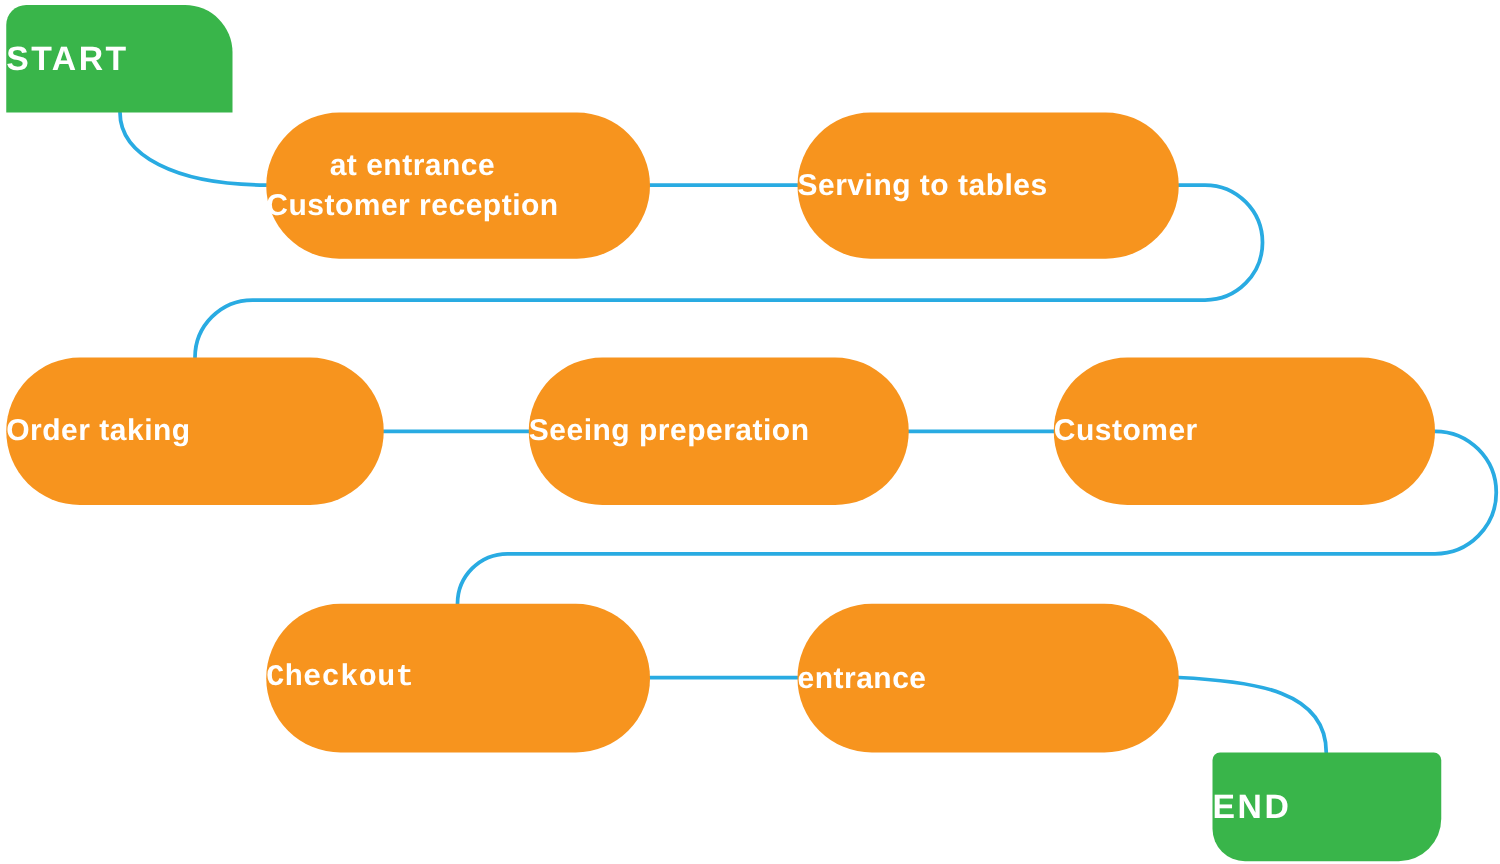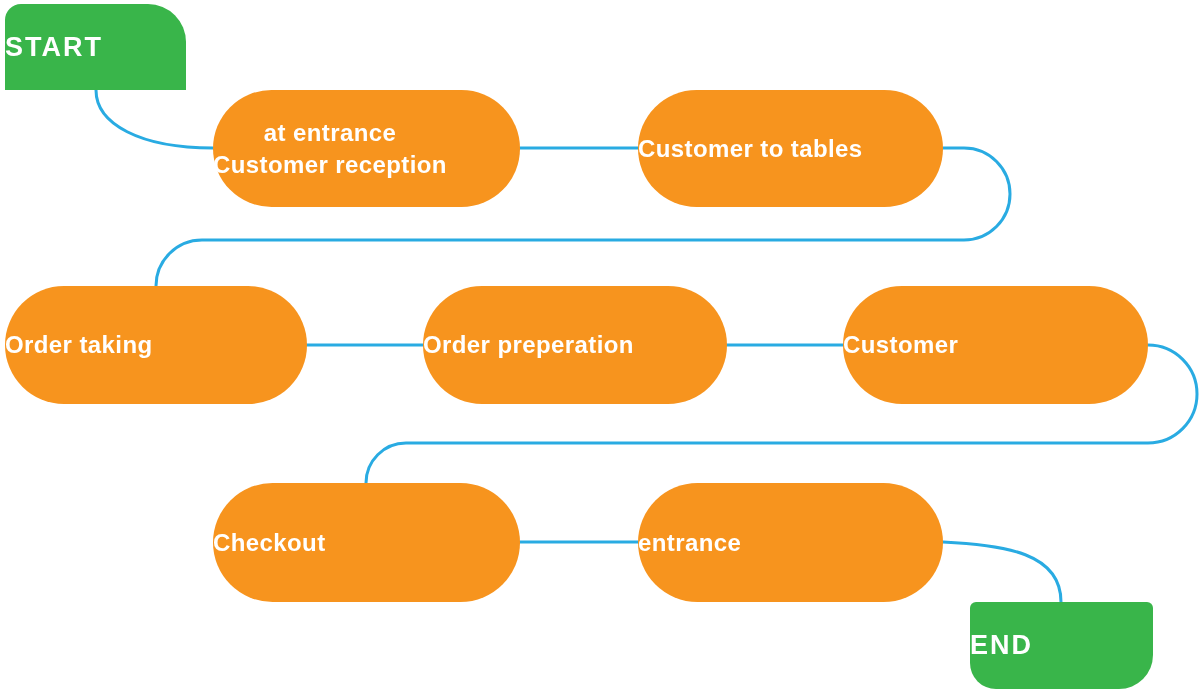--- a/index.html
+++ b/index.html
@@ -58,21 +58,21 @@
   .terminal--start { border-radius: 16px 38px 0 0; }
   .terminal--end   { border-radius: 6px 6px 34px 26px; }
 
   
   .n-start     { left: 5px;   top: 4px;   width: 181px; height: 86px; }
   .n-reception { left: 213px; top: 90px;  width: 307px; height: 117px; }
   .n-guidance  { left: 638px; top: 90px;  width: 305px; height: 117px; }
   .n-order     { left: 5px;   top: 286px; width: 302px; height: 118px; }
   .n-drink     { left: 423px; top: 286px; width: 304px; height: 118px; }
   .n-serving   { left: 843px; top: 286px; width: 305px; height: 118px; }
-  .n-checkout  { left: 213px; top: 483px; width: 307px; height: 119px; }
+  .n-checkout  { left: 213px; top: 483px; width: 307px; height: 119px; font-family: Liberation Mono, monospace; }
   .n-seeing    { left: 638px; top: 483px; width: 305px; height: 119px; }
   .n-end       { left: 970px; top: 602px; width: 183px; height: 87px; }
 </style>
 </head>
 <body>
 
 <div class="canvas">
 
   <svg class="connector-layer" viewBox="0 0 1200 691" xmlns="http://www.w3.org/2000/svg">
     <path d="M 96 90 C 96 124 140 148 213 148"></path>
@@ -93,33 +93,33 @@
 
   <div class="node process n-reception">
     <div class="label">
       <span class="line">at entrance</span>
       <span class="line">Customer reception</span>
     </div>
   </div>
 
   <div class="node process n-guidance">
     <div class="label">
-      <span class="line">Customer to tables</span>
+      <span class="line">Serving to tables</span>
     </div>
   </div>
 
   <div class="node process n-order">
     <div class="label">
       <span class="line">Order taking</span>
     </div>
   </div>
 
   <div class="node process n-drink">
     <div class="label">
-      <span class="line">Order preperation</span>
+      <span class="line">Seeing preperation</span>
     </div>
   </div>
 
   <div class="node process n-serving">
     <div class="label">
       <span class="line">Customer</span>
     </div>
   </div>
 
   <div class="node process n-checkout">

